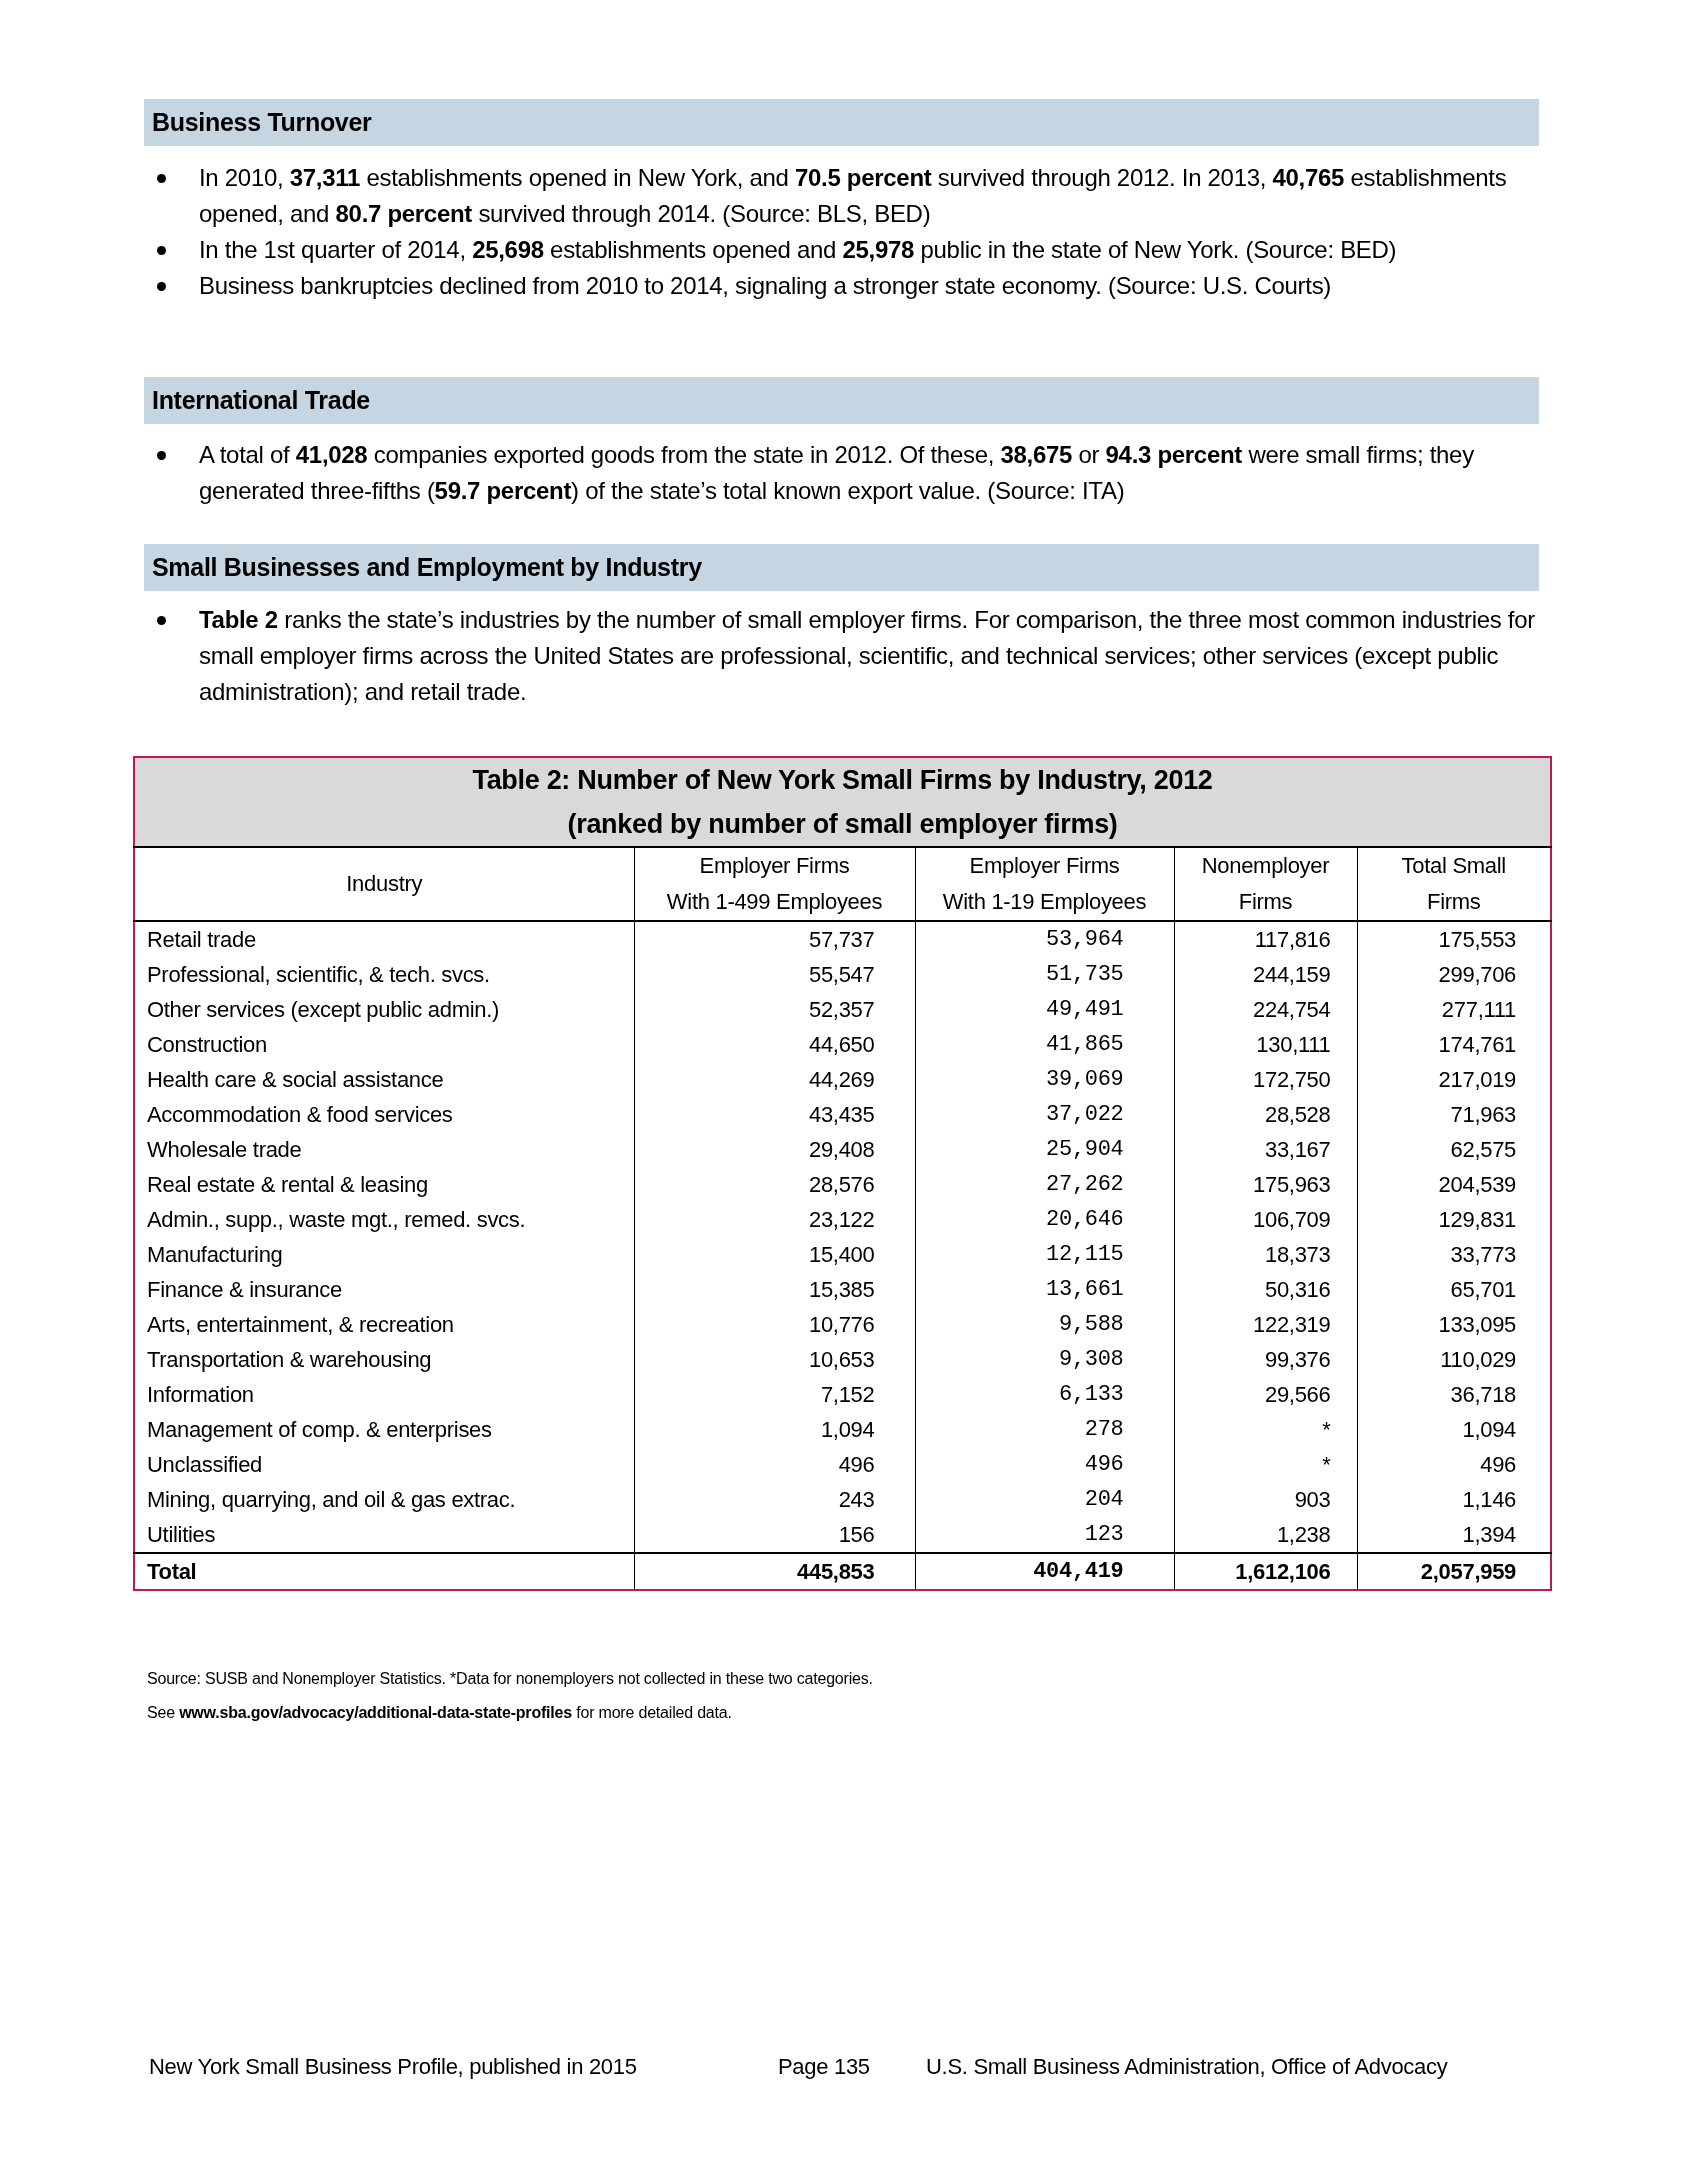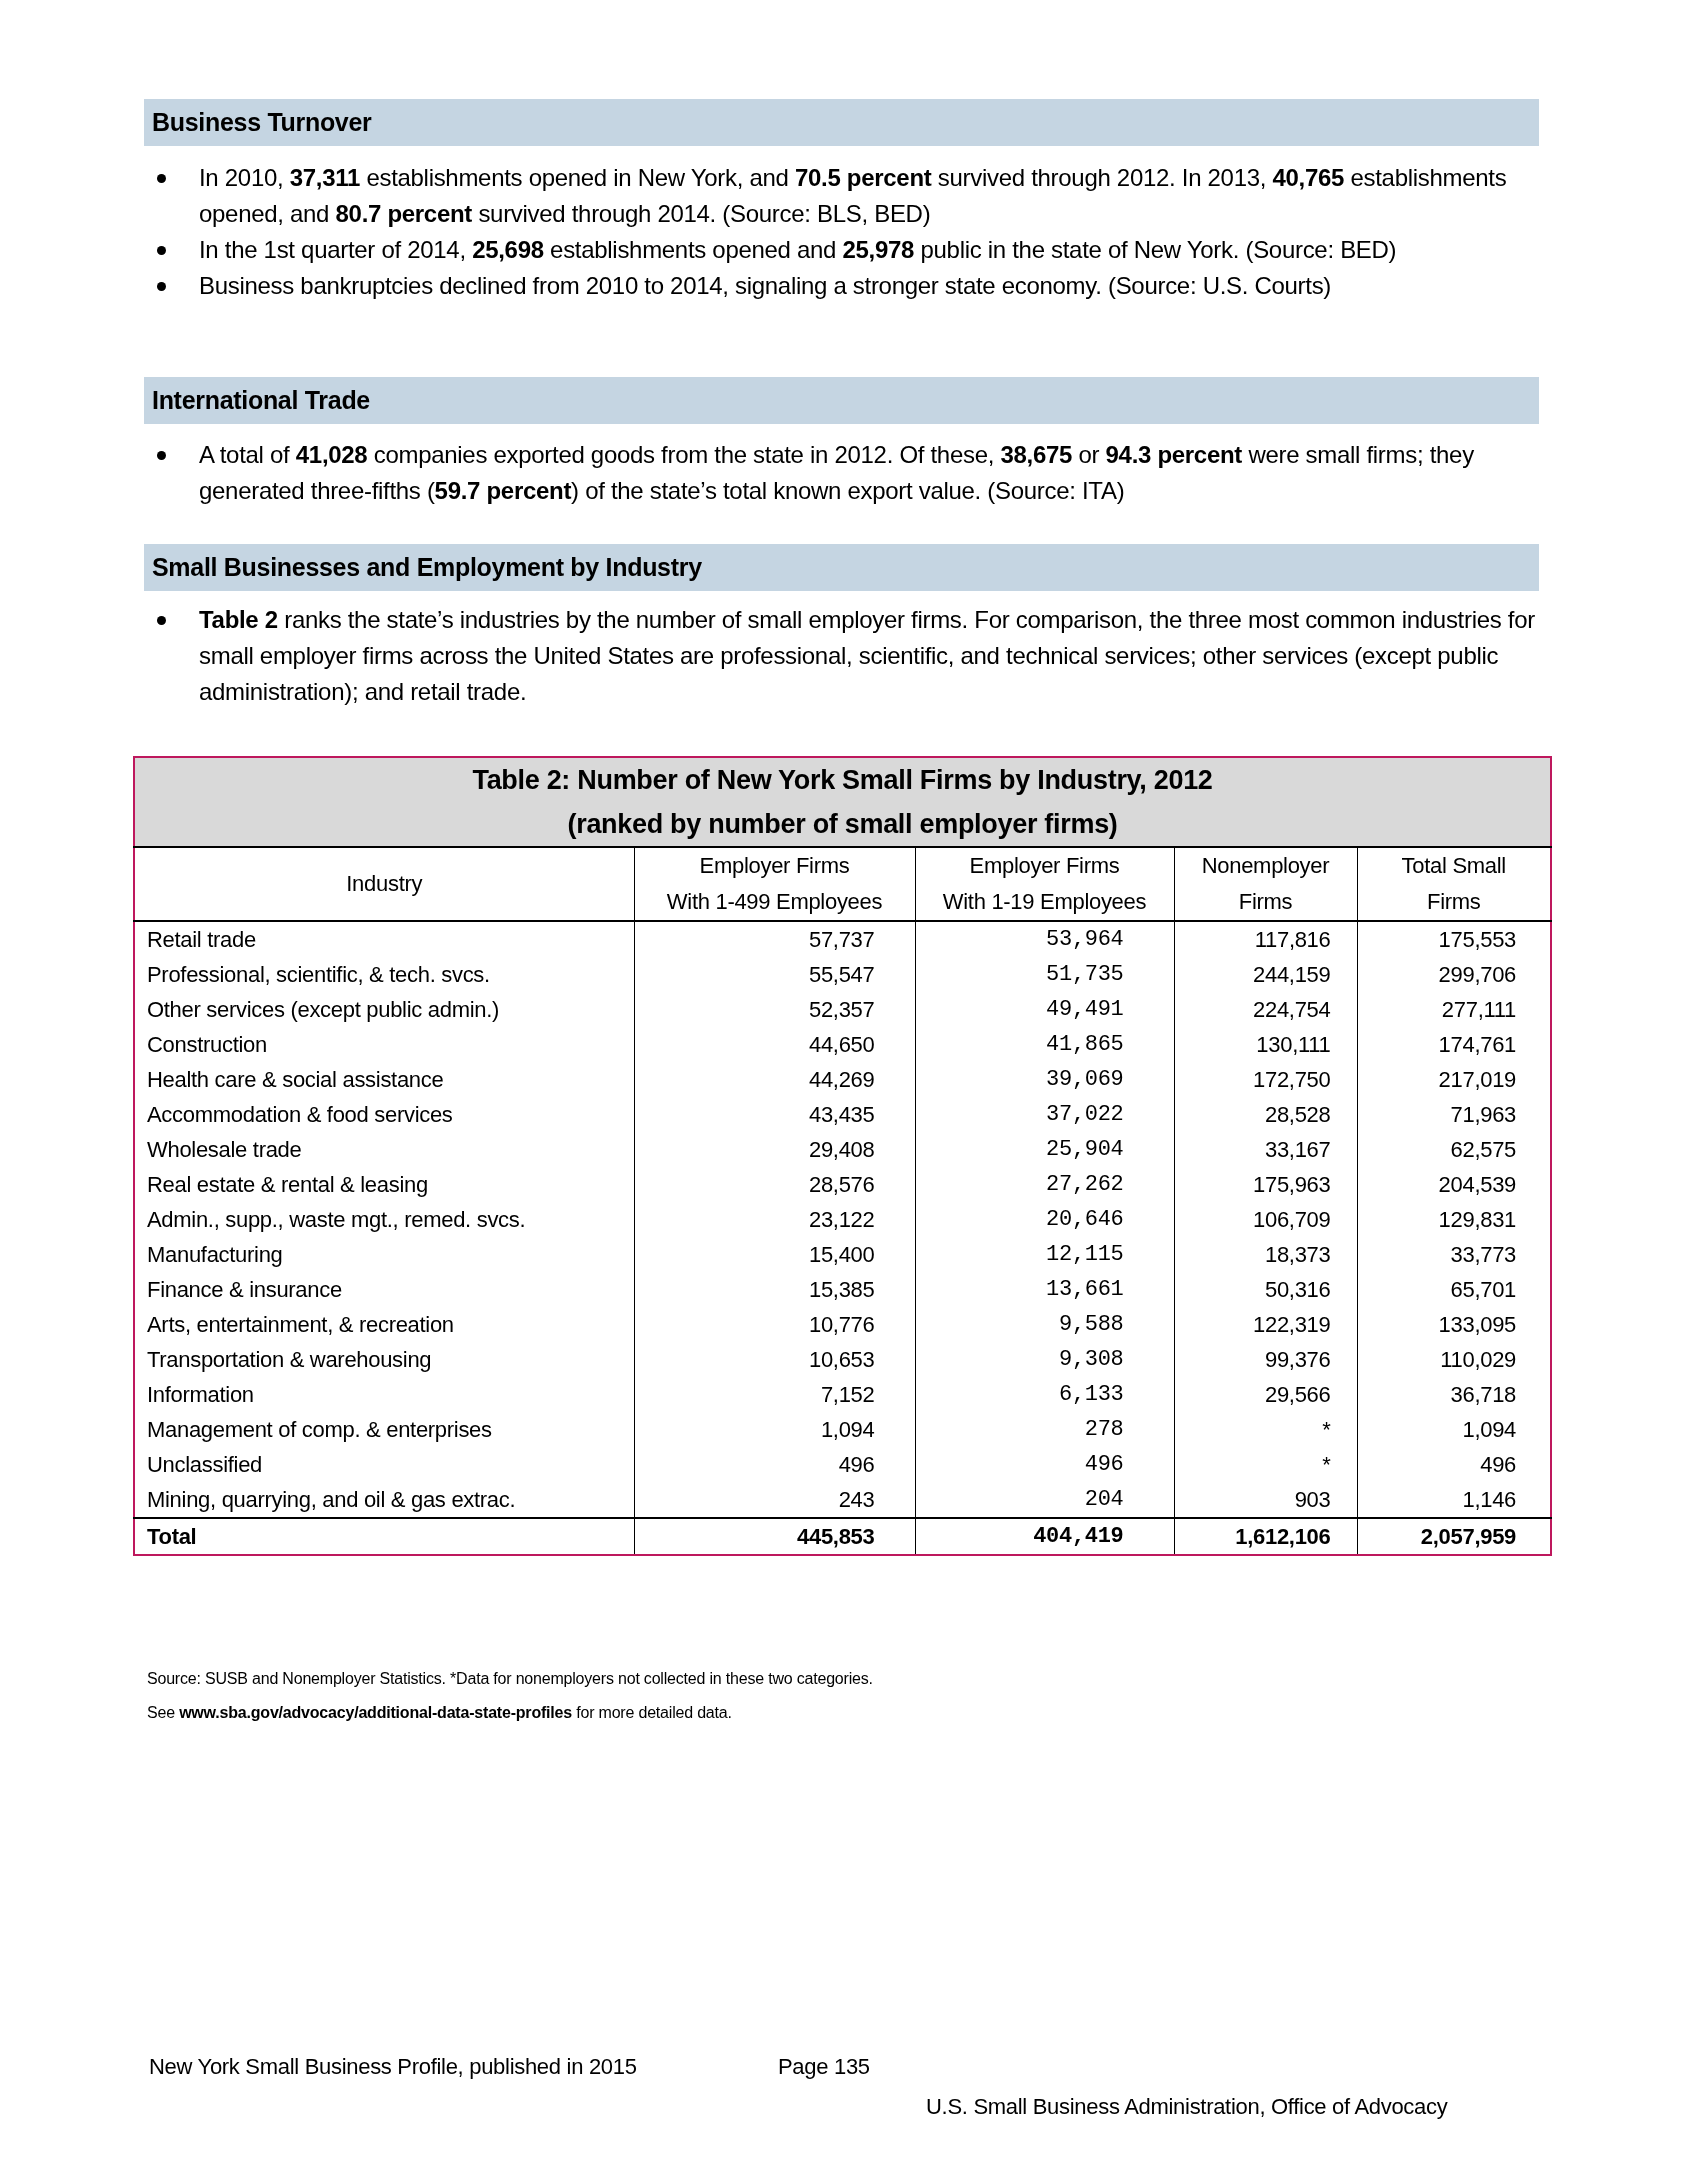--- a/index.html
+++ b/index.html
@@ -208,31 +208,38 @@
         <td class="num c4">*</td>
         <td class="num c5">496</td>
       </tr>
       <tr>
         <td>Mining, quarrying, and oil &amp; gas extrac.</td>
         <td class="num c2">243</td>
         <td class="num c3">204</td>
         <td class="num c4">903</td>
         <td class="num c5">1,146</td>
       </tr>
+      <tr>
+        <td>Utilities</td>
+        <td class="num c2">156</td>
+        <td class="num c3">123</td>
+        <td class="num c4">1,238</td>
+        <td class="num c5">1,394</td>
+      </tr>
       <tr class="total">
         <td>Total</td>
         <td class="num c2">445,853</td>
         <td class="num c3">404,419</td>
         <td class="num c4">1,612,106</td>
         <td class="num c5">2,057,959</td>
       </tr>
     </tbody>
 </table>
 
 <div class="note" style="top:1670px;">Source: SUSB and Nonemployer Statistics. *Data for nonemployers not collected in these two categories.</div>
 <div class="note" style="top:1704px;">
   <span>See </span><b>www.sba.gov/advocacy/additional-data-state-profiles</b><span> for more detailed data.</span>
 </div>
 
 <div class="footer" style="left:149px;">New York Small Business Profile, published in 2015</div>
 <div class="footer" style="left:778px;">Page 135</div>
-<div class="footer" style="left:926px;margin-top:40px;">U.S. Small Business Administration, Office of Advocacy</div>
+<div class="footer" style="left:926px;">U.S. Small Business Administration, Office of Advocacy</div>
 
 
 </body></html>

